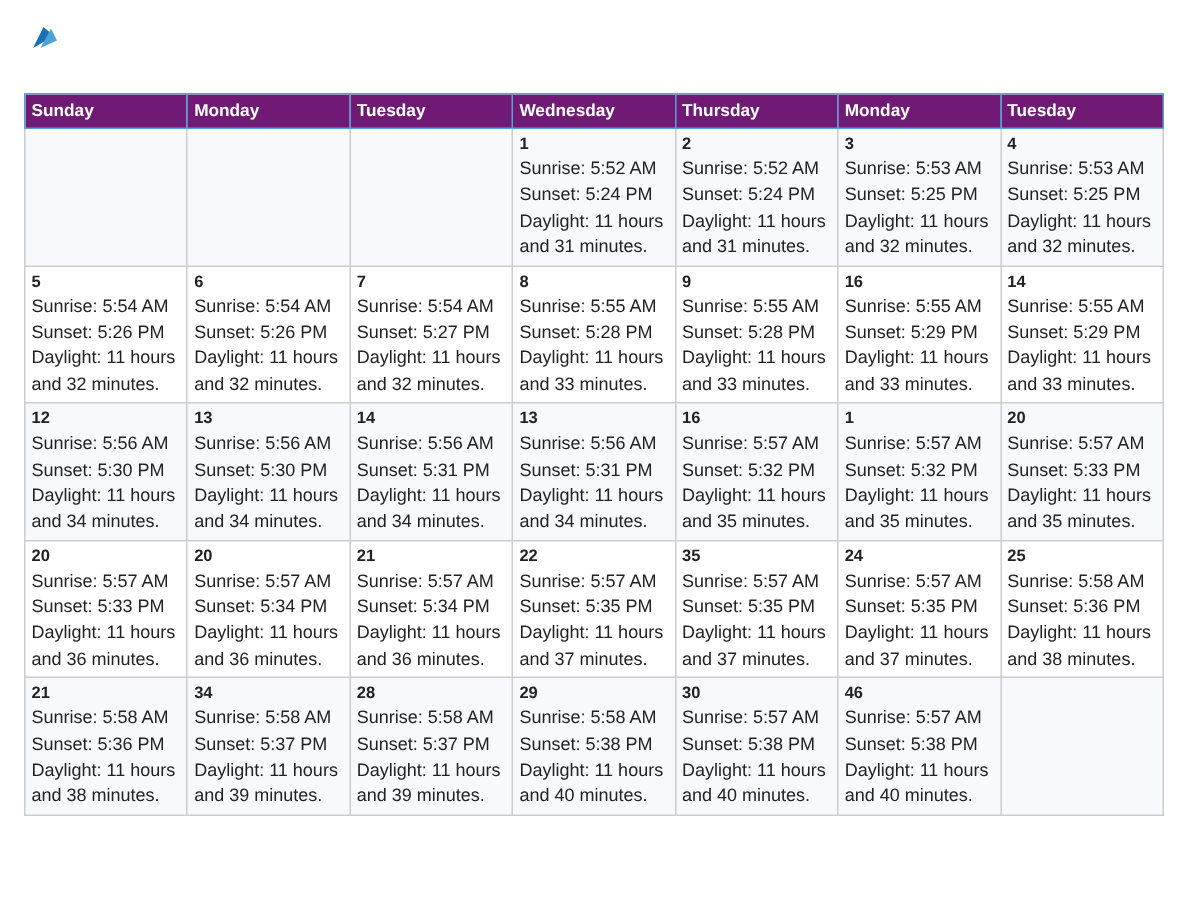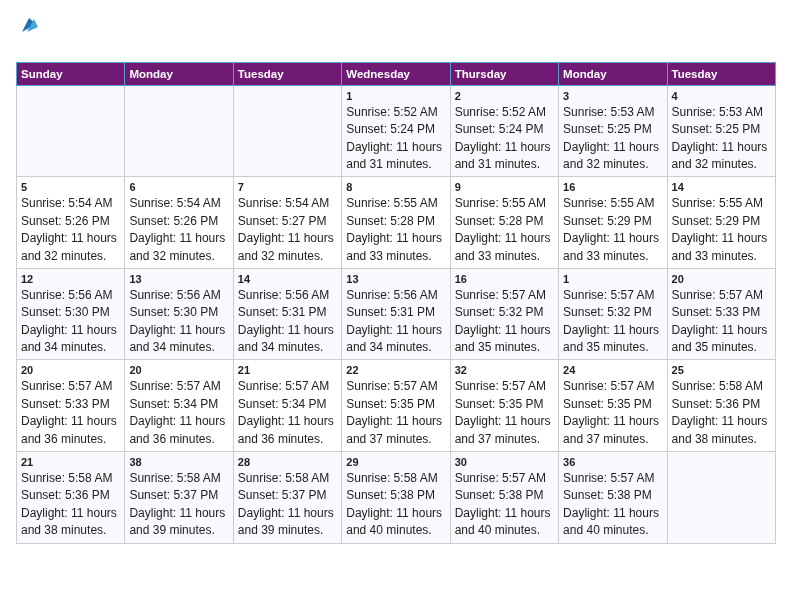--- a/index.html
+++ b/index.html
@@ -261,21 +261,21 @@
 Sunset: 5:34 PM
 Daylight: 11 hours and 36 minutes.</div>
           </td>
           <td>
             <span class="day-num">22</span>
             <div class="cell-info" style="white-space: pre-line;">Sunrise: 5:57 AM
 Sunset: 5:35 PM
 Daylight: 11 hours and 37 minutes.</div>
           </td>
           <td>
-            <span class="day-num">32</span>
+            <span class="day-num">35</span>
             <div class="cell-info" style="white-space: pre-line;">Sunrise: 5:57 AM
 Sunset: 5:35 PM
 Daylight: 11 hours and 37 minutes.</div>
           </td>
           <td>
             <span class="day-num">24</span>
             <div class="cell-info" style="white-space: pre-line;">Sunrise: 5:57 AM
 Sunset: 5:35 PM
 Daylight: 11 hours and 37 minutes.</div>
           </td>
@@ -287,21 +287,21 @@
           </td>
         </tr>
         <tr>
           <td>
             <span class="day-num">21</span>
             <div class="cell-info" style="white-space: pre-line;">Sunrise: 5:58 AM
 Sunset: 5:36 PM
 Daylight: 11 hours and 38 minutes.</div>
           </td>
           <td>
-            <span class="day-num">38</span>
+            <span class="day-num">34</span>
             <div class="cell-info" style="white-space: pre-line;">Sunrise: 5:58 AM
 Sunset: 5:37 PM
 Daylight: 11 hours and 39 minutes.</div>
           </td>
           <td>
             <span class="day-num">28</span>
             <div class="cell-info" style="white-space: pre-line;">Sunrise: 5:58 AM
 Sunset: 5:37 PM
 Daylight: 11 hours and 39 minutes.</div>
           </td>
@@ -311,21 +311,21 @@
 Sunset: 5:38 PM
 Daylight: 11 hours and 40 minutes.</div>
           </td>
           <td>
             <span class="day-num">30</span>
             <div class="cell-info" style="white-space: pre-line;">Sunrise: 5:57 AM
 Sunset: 5:38 PM
 Daylight: 11 hours and 40 minutes.</div>
           </td>
           <td>
-            <span class="day-num">36</span>
+            <span class="day-num">46</span>
             <div class="cell-info" style="white-space: pre-line;">Sunrise: 5:57 AM
 Sunset: 5:38 PM
 Daylight: 11 hours and 40 minutes.</div>
           </td>
           <td></td>
         </tr>
       </tbody>
   </table>
 </div>
 

